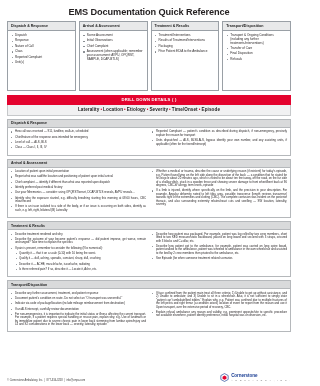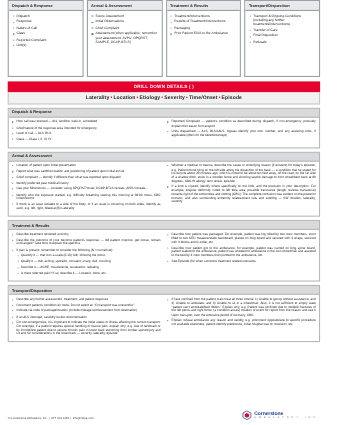--- a/index.html
+++ b/index.html
@@ -119,20 +119,21 @@
   .logo-mark{width:9px;height:9px;position:relative;}
   .logo-txt{line-height:1.05;}
   .logo-txt .l1{font-size:4.6px;font-weight:bold;color:#1c3f94;letter-spacing:-0.1px;}
   .logo-txt .l2{font-size:2.2px;color:#6d6e71;letter-spacing:1.1px;}
 </style>
 </head>
 <body>
 
 <div class="page">
 
+  <div class="title">EMS Documentation Quick Reference</div>
 
   <div class="topgrid">
 
     <div class="topcol">
       <div class="topcol-head">Dispatch &amp; Response</div>
       <div class="topcol-body">
         <ul>
           <li>Dispatch</li>
           <li>Response</li>
           <li>Nature of Call</li>

